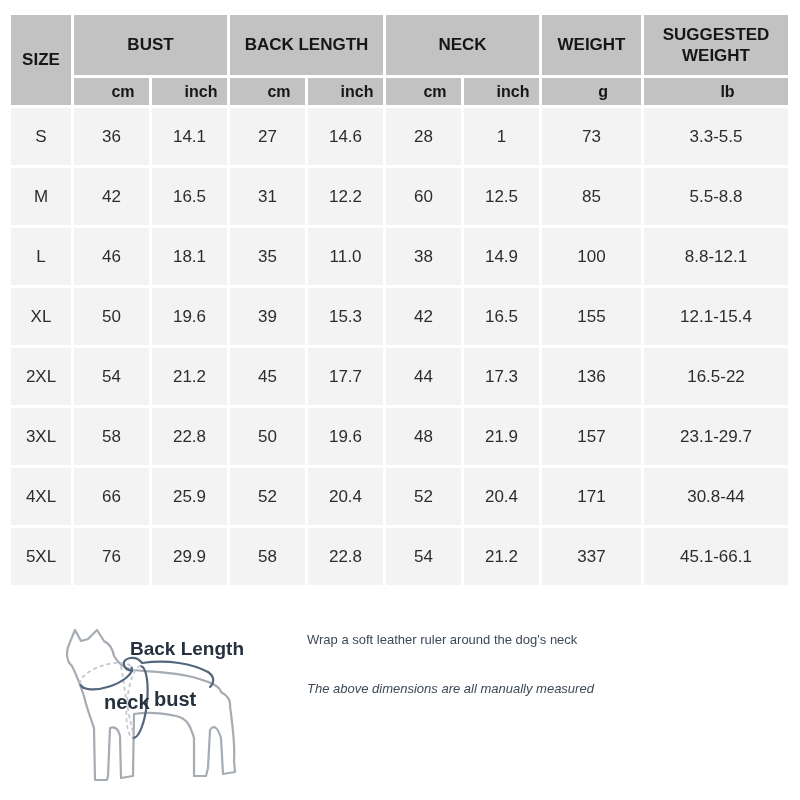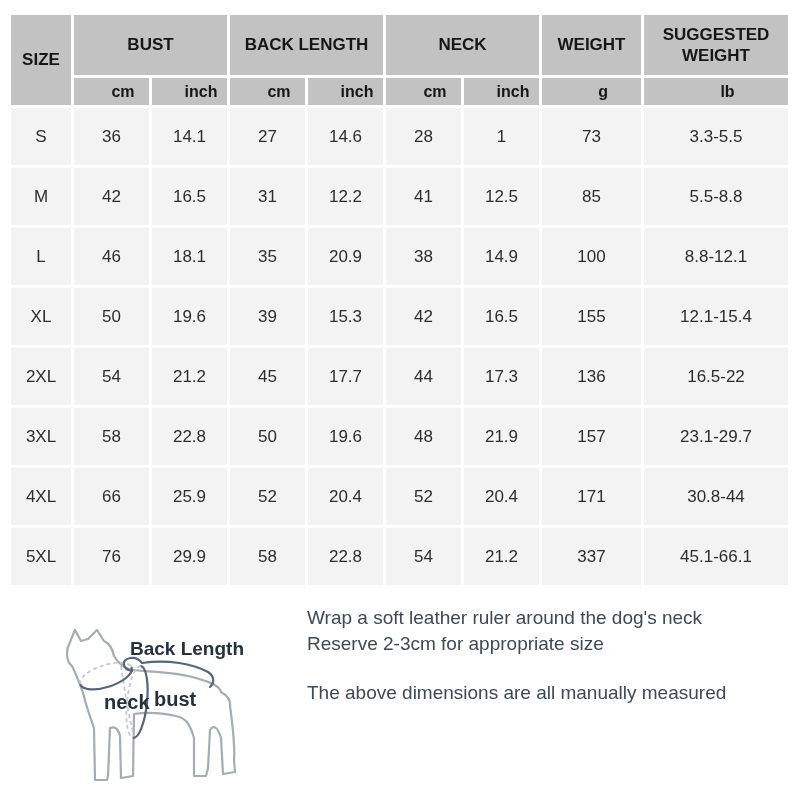--- a/index.html
+++ b/index.html
@@ -15,24 +15,24 @@
     background:#c2c2c2;color:#161616;font-weight:700;text-align:center;
     vertical-align:middle;line-height:1.25;padding:0 4px;
   }
   table.size-chart thead tr.top th{height:60px;font-size:17px;}
   table.size-chart thead tr.sub th{height:27px;font-size:16px;padding-left:27px;}
   table.size-chart tbody td{
     background:#f3f3f3;height:55px;text-align:center;vertical-align:middle;
     font-size:17px;color:#2d2d2d;
   }
   .notes{
-    position:absolute;left:307px;top:605px;width:460px;
-    font-size:19px;line-height:26px;color:#3d4957;
-  }
-  .notes .para2{margin-top:23px;}
+    position:absolute;left:307px;top:627px;width:460px;
+    font-size:13px;line-height:26px;color:#3d4957;
+  }
+  .notes .para2{margin-top:23px;font-style:italic;}
   svg.diagram{position:absolute;left:18px;top:608px;}
   .diag-label{font-family:"Liberation Sans","DejaVu Sans",sans-serif;font-weight:700;fill:#26313f;}
 </style>
 </head>
 <body>
 
 <div class="page">
 
   <table class="size-chart">
     <colgroup>
@@ -77,31 +77,31 @@
         <td>1</td>
         <td>73</td>
         <td>3.3-5.5</td>
       </tr>
       <tr>
         <td>M</td>
         <td>42</td>
         <td>16.5</td>
         <td>31</td>
         <td>12.2</td>
-        <td>41</td>
+        <td>60</td>
         <td>12.5</td>
         <td>85</td>
         <td>5.5-8.8</td>
       </tr>
       <tr>
         <td>L</td>
         <td>46</td>
         <td>18.1</td>
         <td>35</td>
-        <td>20.9</td>
+        <td>11.0</td>
         <td>38</td>
         <td>14.9</td>
         <td>100</td>
         <td>8.8-12.1</td>
       </tr>
       <tr>
         <td>XL</td>
         <td>50</td>
         <td>19.6</td>
         <td>39</td>
@@ -197,20 +197,19 @@
          C 150 51 175 56 190 64 C 196 68 197 74 192 79" fill="none" stroke="#54667c" stroke-width="2.2" stroke-linecap="round"></path>
 
     <text class="diag-label" x="112" y="47" font-size="19">Back Length</text>
     <text class="diag-label" x="86" y="101" font-size="20">neck</text>
     <text class="diag-label" x="136" y="98" font-size="20">bust</text>
   </svg>
 
   <div class="notes">
     <div class="para1">
       <div>Wrap a soft leather ruler around the dog's neck</div>
-      <div>Reserve 2-3cm for appropriate size</div>
     </div>
     <div class="para2">
       <div>The above dimensions are all manually measured</div>
     </div>
   </div>
 
 </div>
 
 </body></html>

